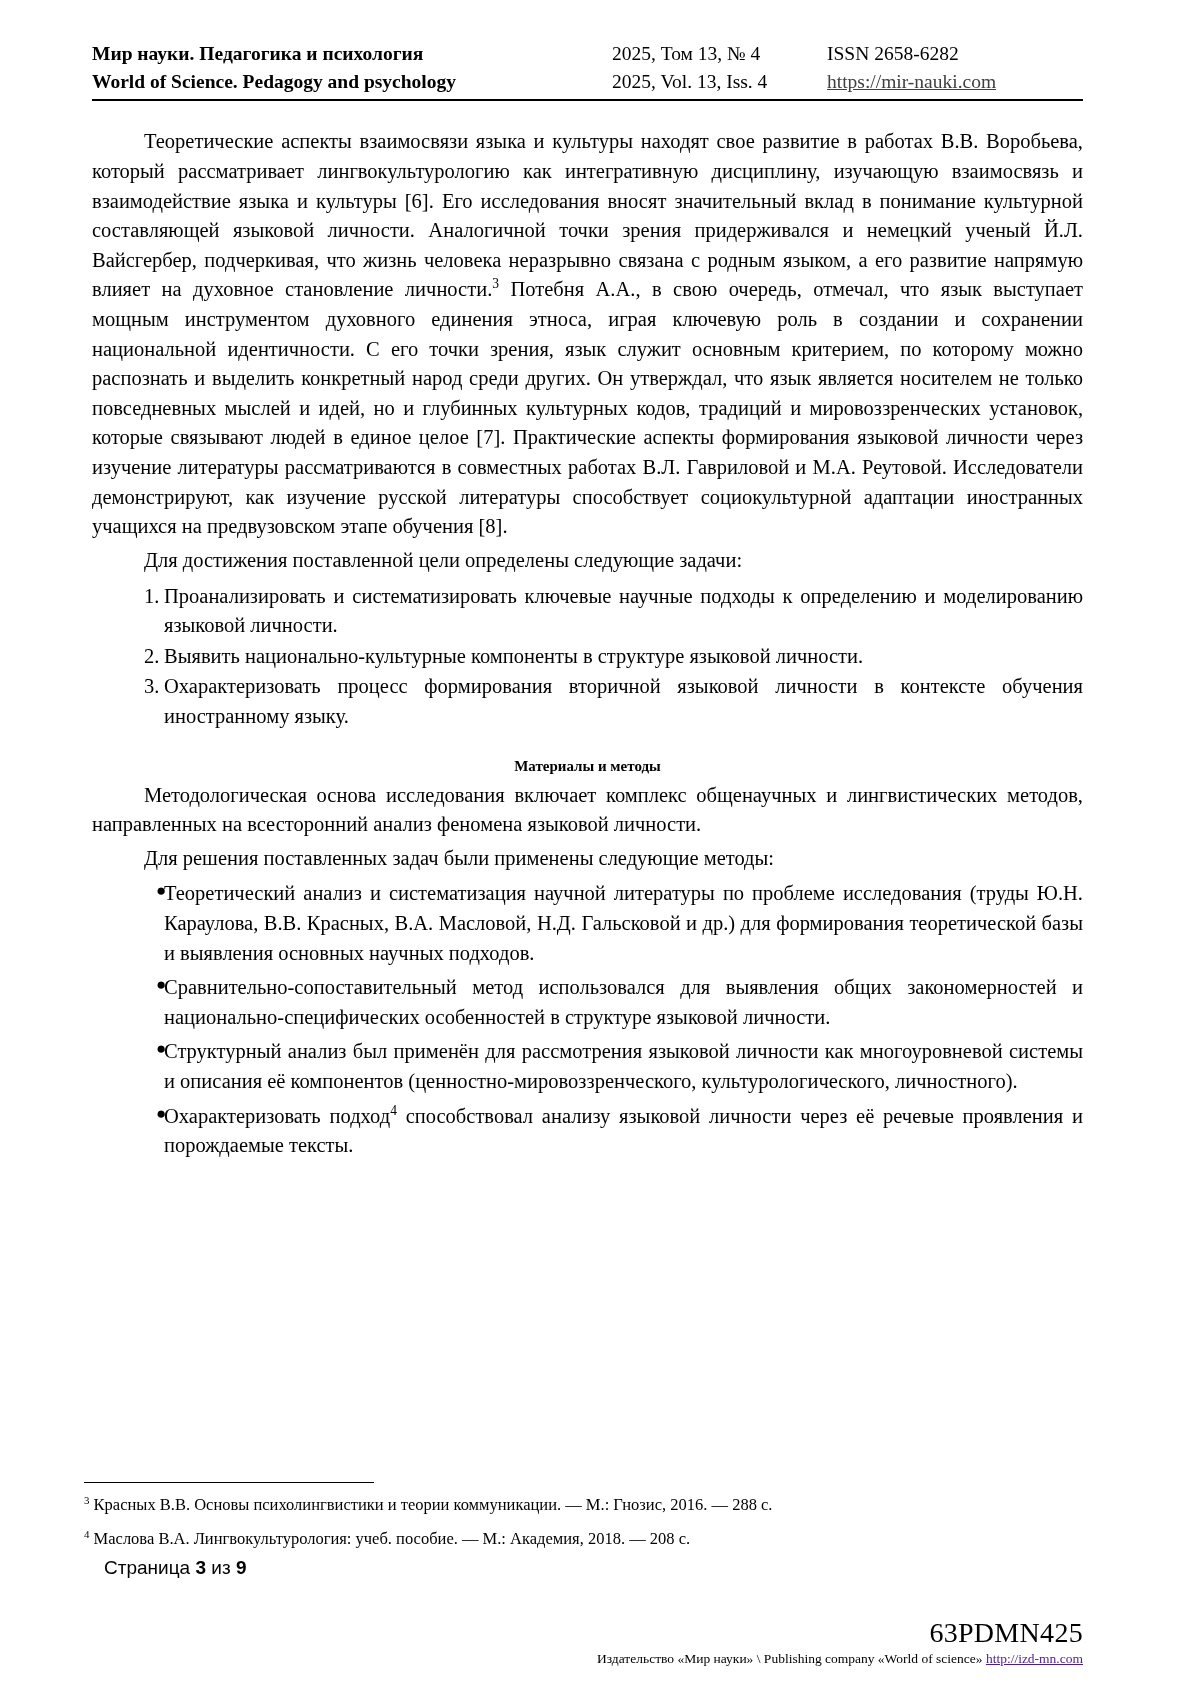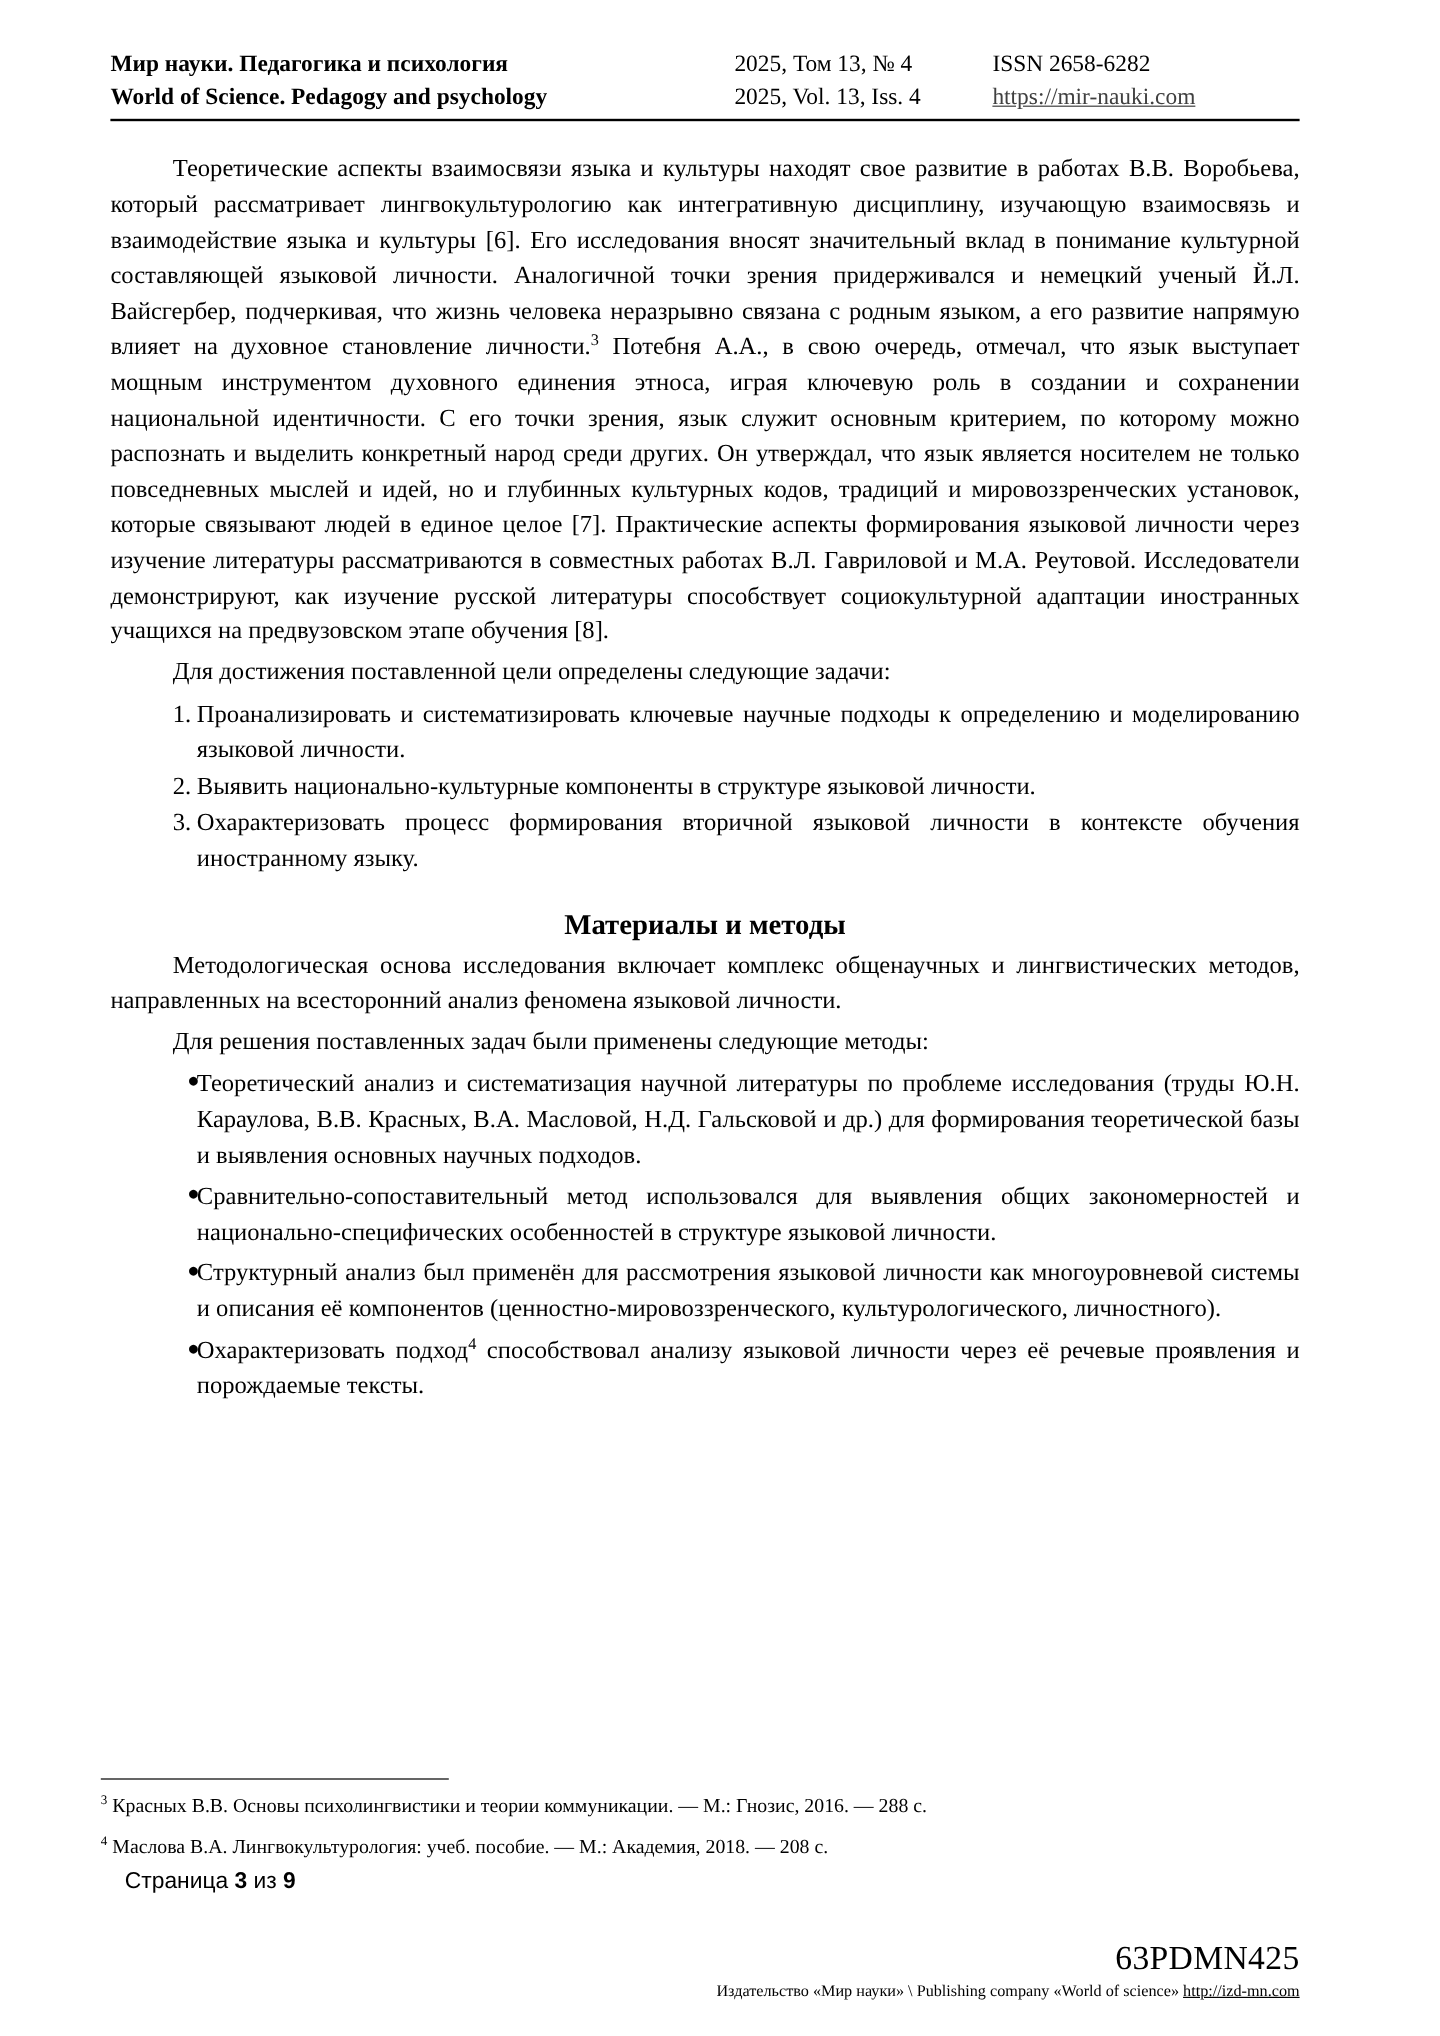--- a/index.html
+++ b/index.html
@@ -113,21 +113,21 @@
   }
   .bullist .content {
     flex: 1;
     text-align: justify;
   }
 
   
   .section-heading {
     text-align: center;
     font-weight: bold;
-    font-size: 24px;
+    font-size: 15px;
     margin: 26px 0 6px 0;
   }
 
   
   .footnote-area {
     position: absolute;
     left: 84px;
     right: 92px;
     bottom: 135px;
   }
@@ -162,21 +162,21 @@
     text-align: right;
     font-size: 28px;
     letter-spacing: 0.3px;
   }
   .publisher-line {
     text-align: right;
     font-size: 13.5px;
     margin-top: 2px;
   }
   .publisher-line a {
-    color: #000000;
+    color: #4c1d95;
   }
 </style>
 </head>
 <body>
 
 <div class="page">
 
   <div class="header">
     <div class="header-row">
       <div class="hdr-journal">Мир науки. Педагогика и психология</div>

